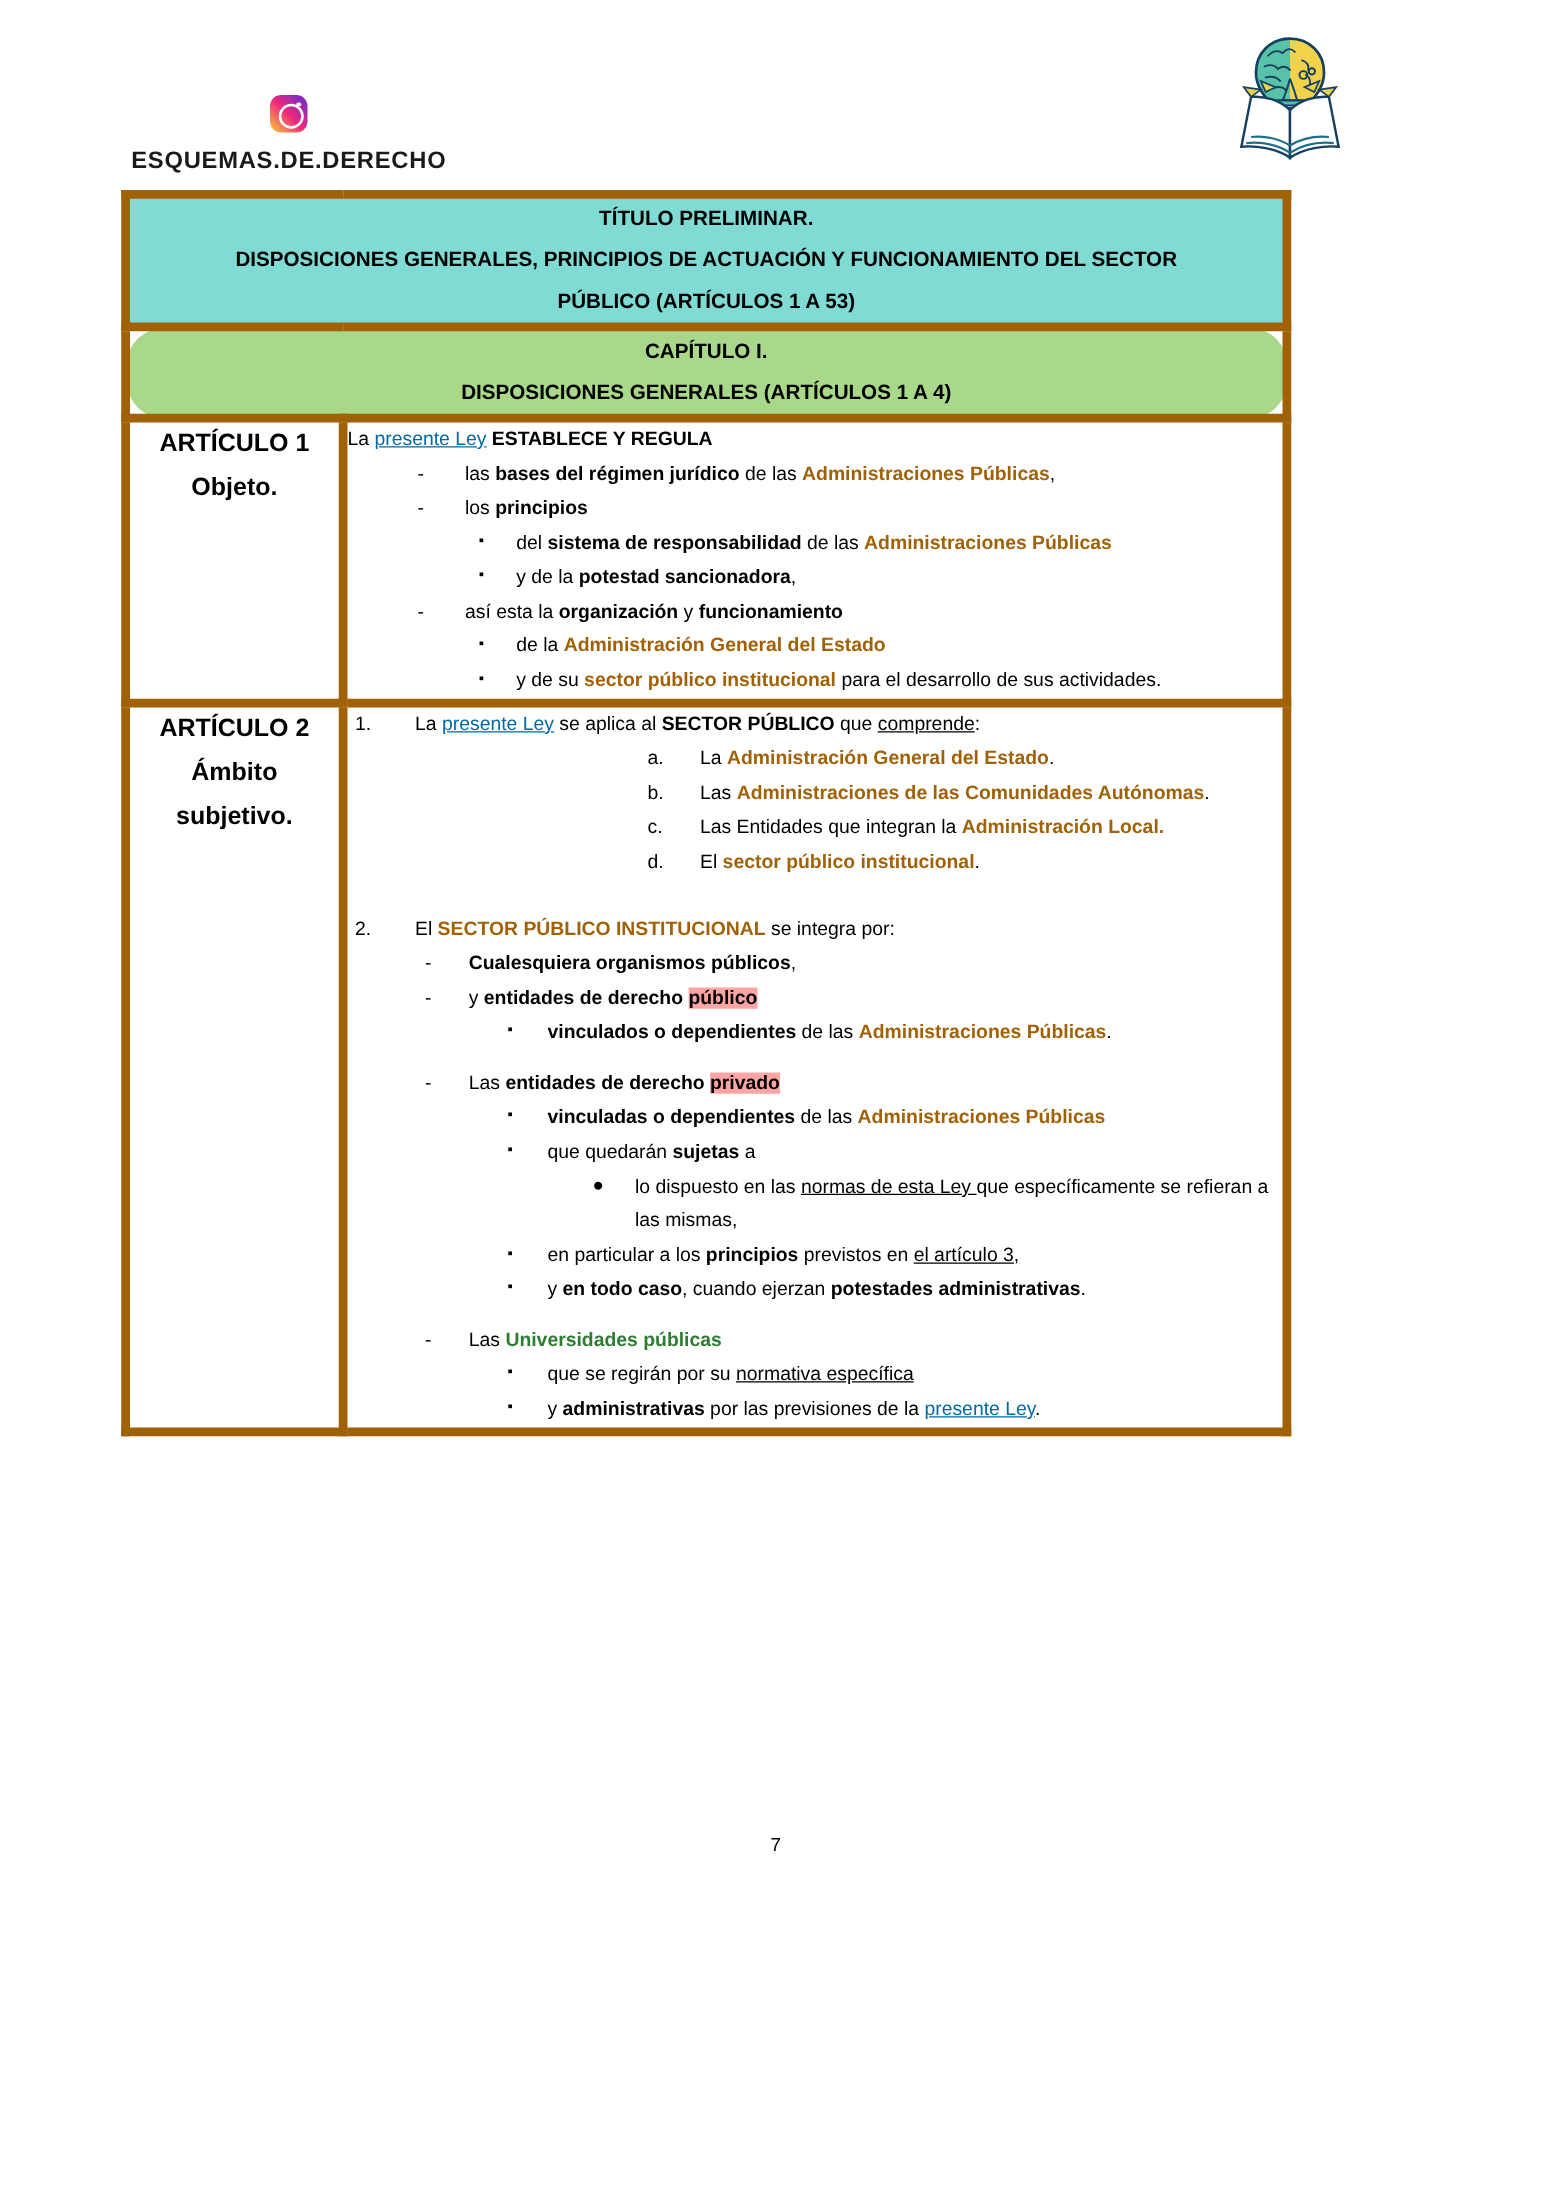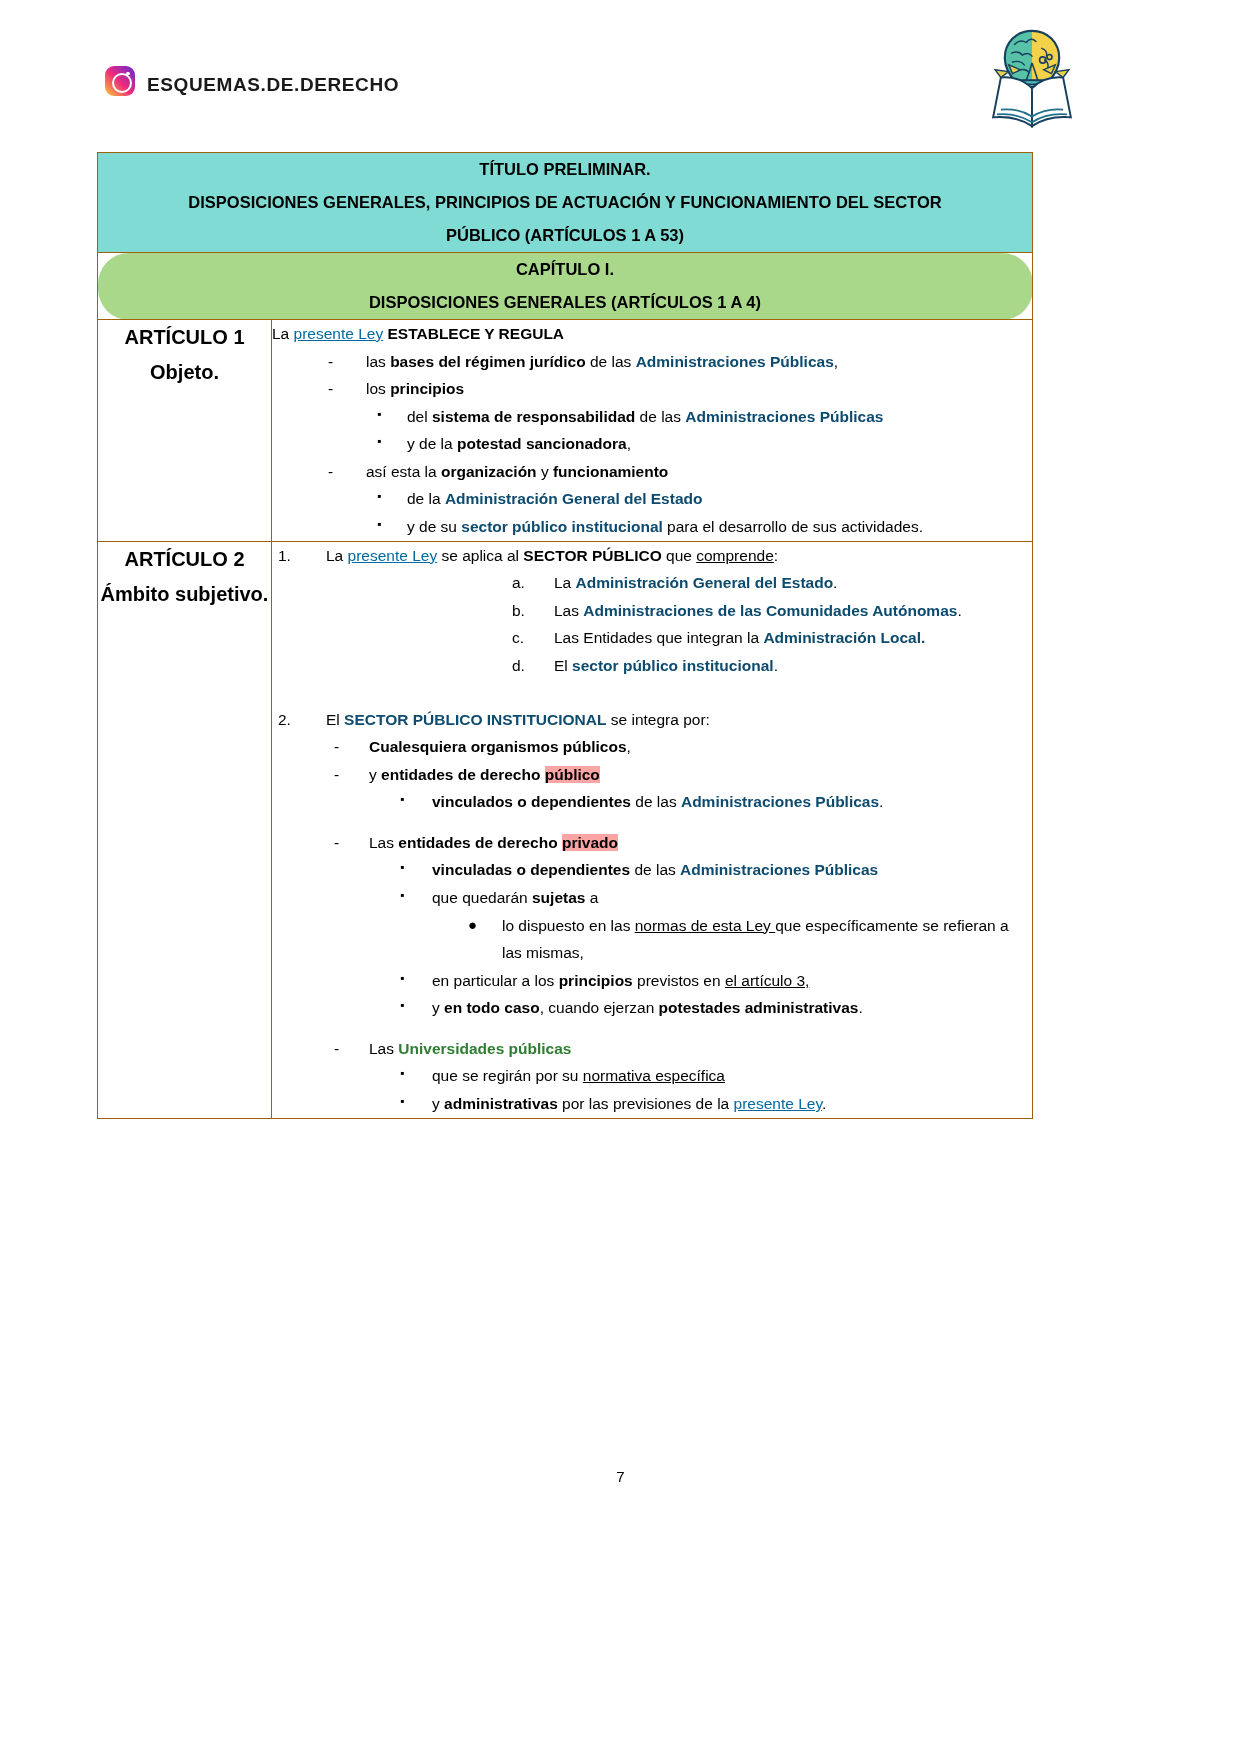--- a/index.html
+++ b/index.html
@@ -23,24 +23,25 @@
   }
 
   
   .top-header {
     height: 145px;
     position: relative;
   }
   .brand {
     position: absolute;
     left: 105px;
-    top: 66px;
+    top: 76px;
     display: flex;
-    align-items: flex-end;
+    align-items: center;
     gap: 12px;
+    flex-direction: column;
   }
   .ig-icon {
     width: 30px; height: 30px;
     border-radius: 9px;
     background: linear-gradient(45deg,#f9ce34 0%,#ee2a7b 48%,#6228d7 100%);
     position: relative;
     flex: none;
   }
   .ig-icon::before {
     content:"";
@@ -70,21 +71,21 @@
 
   
   .doc-table {
     position: absolute;
     left: 97px;
     top: 152px;
     width: 936px;
     border-collapse: collapse;
   }
   .doc-table td {
-    border: 1px solid #a16207;
+    border: 7px solid #a16207;
     vertical-align: top;
     padding: 0;
     margin-top: 28px;
   }
 
   .banner-title {
     background: #7FDBD4;
     text-align: center;
     font-weight: bold;
     font-size: 16.5px;
@@ -143,21 +144,21 @@
   .a2s { padding-left: 128px; }
   .a2s > .mk { width: 32px; font-size: 12px; line-height: 1.95; }
   .a2r { padding-left: 196px; }
   .a2r > .mk { width: 34px; font-size: 15px; }
 
   .spacer { height: 26px; }
   .spacer-sm { height: 13px; }
 
   
   b, .b { font-weight: bold; }
-  .blue { color: #0c4a6e; font-weight: bold; }
+  .blue { color: #a16207; font-weight: bold; }
   .green { color: #2E7D32; font-weight: bold; }
   .link {
     color: #0369a1;
     text-decoration: underline;
   }
   .uline { text-decoration: underline; }
   .hl { background: #fca5a5; }
 
   .footer-num {
     position: absolute;

